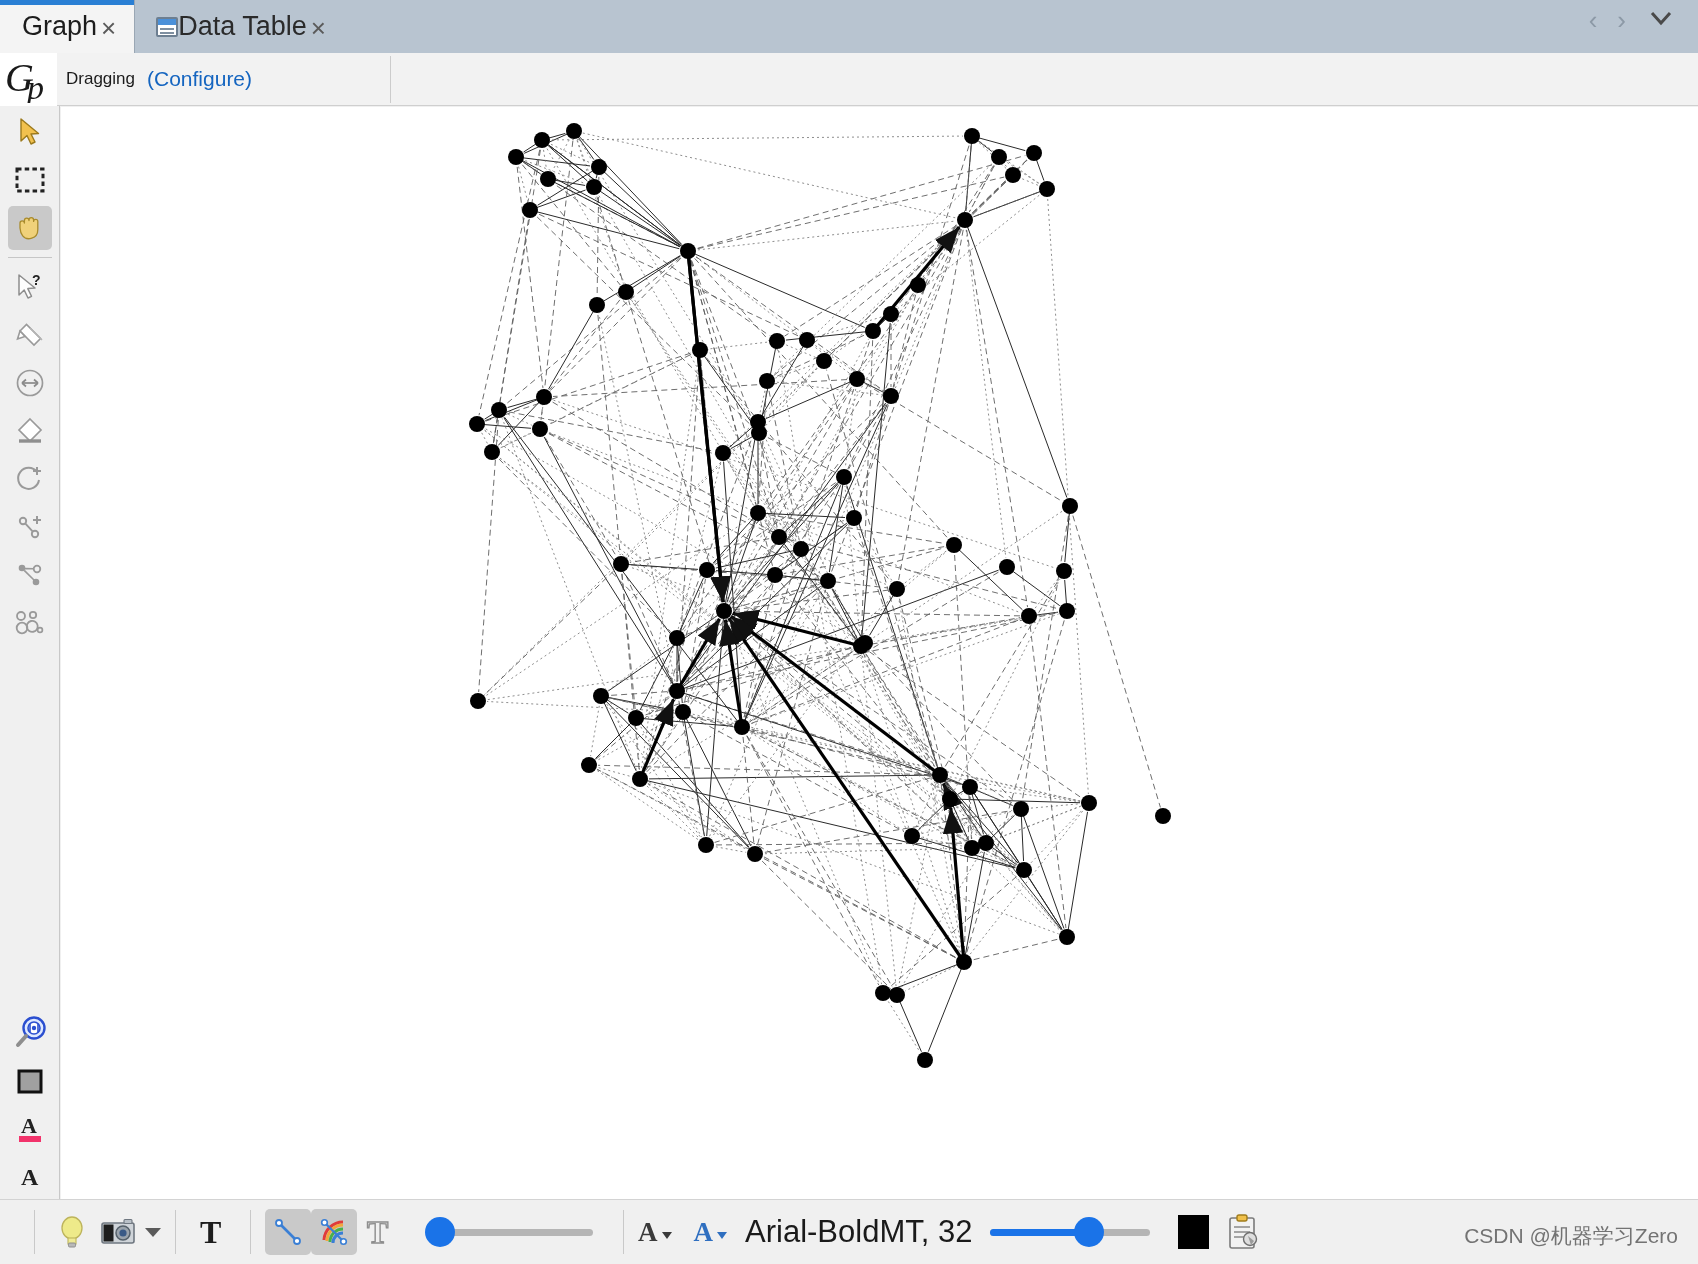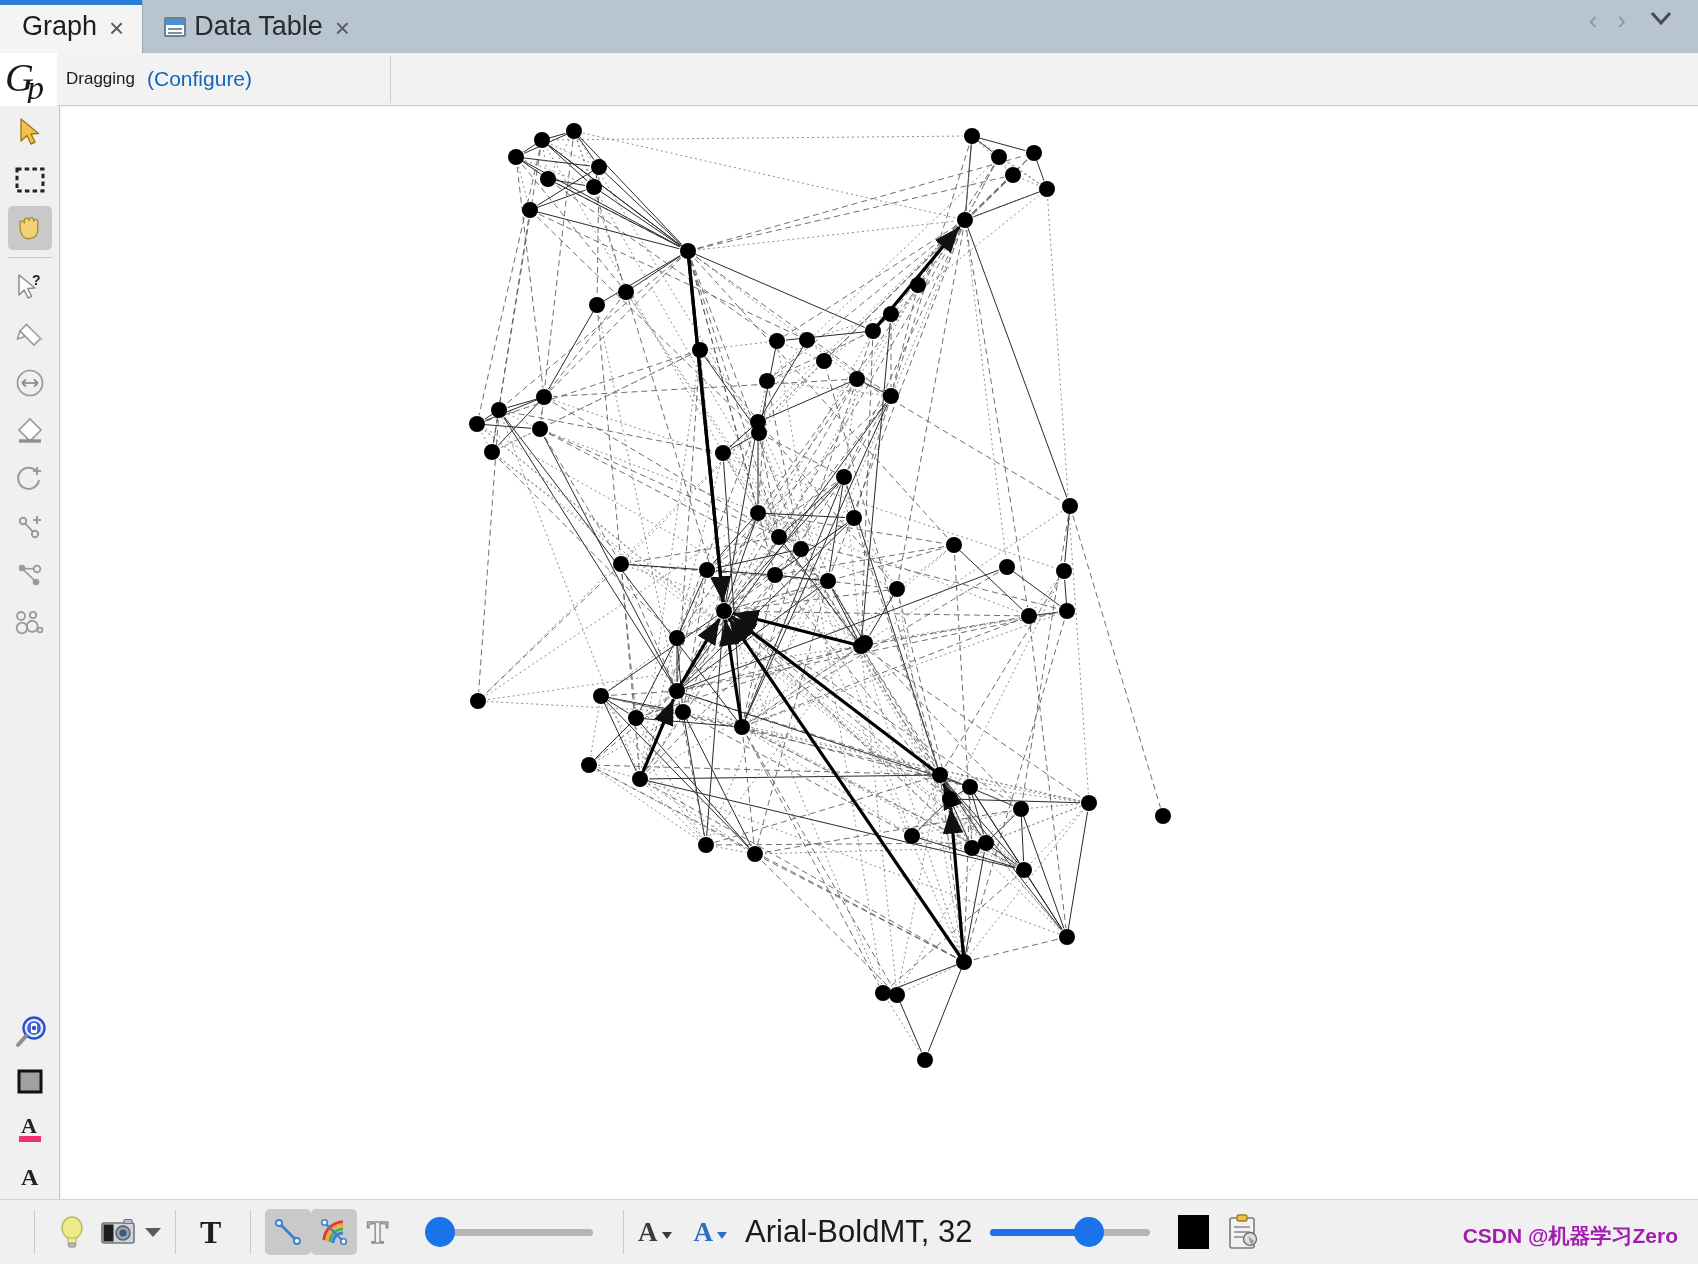--- a/index.html
+++ b/index.html
@@ -20,21 +20,21 @@
   .tabbar {
     position: absolute; left: 0; top: 0;
     width: 1698px; height: 53px;
     background: #b8c4d0;
     display: flex; align-items: flex-end;
   }
   .tab {
     position: relative;
     height: 53px;
     display: flex; align-items: center;
-    gap: 8px;
+    gap: 0;
     padding: 0 18px 0 22px;
     font-size: 27px;
     color: #1c1c1c;
     cursor: default;
     user-select: none;
   }
   .tab.active {
     background: #f4f4f4;
     box-shadow: 0 0 0 1px #9aa7b4;
   }
@@ -209,24 +209,23 @@
     border-right: 5px solid transparent;
     border-top: 7px solid currentColor;
     margin-left: 4px; margin-top: 6px;
   }
   .swatch-black {
     width: 31px; height: 34px; background: #000000;
     flex: 0 0 auto;
   }
   .watermark {
     position: absolute; right: 20px; bottom: 14px;
-    font-size: 21px; color: #a21caf;
+    font-size: 21px; color: #737373;
     white-space: nowrap;
     user-select: none;
-    font-weight: bold;
   }
   .bfill { flex: 1 1 auto; }
 </style>
 </head>
 <body>
 
 <div id="app">
 
   <div class="tabbar">
     <div class="tab active">

